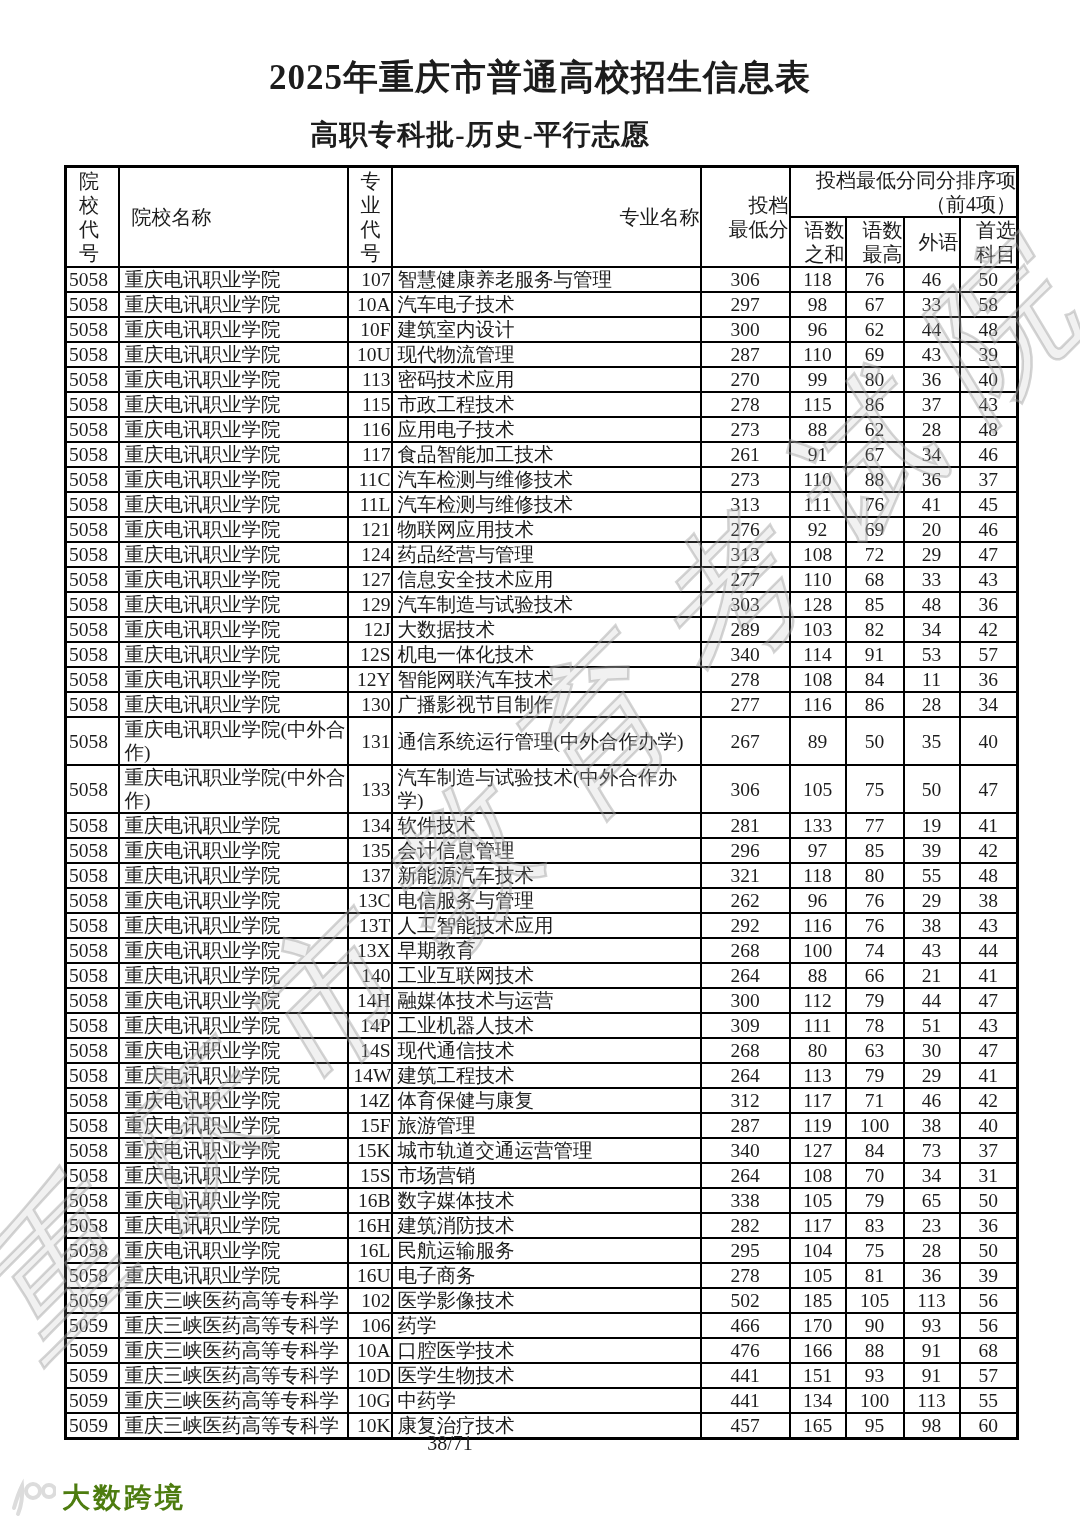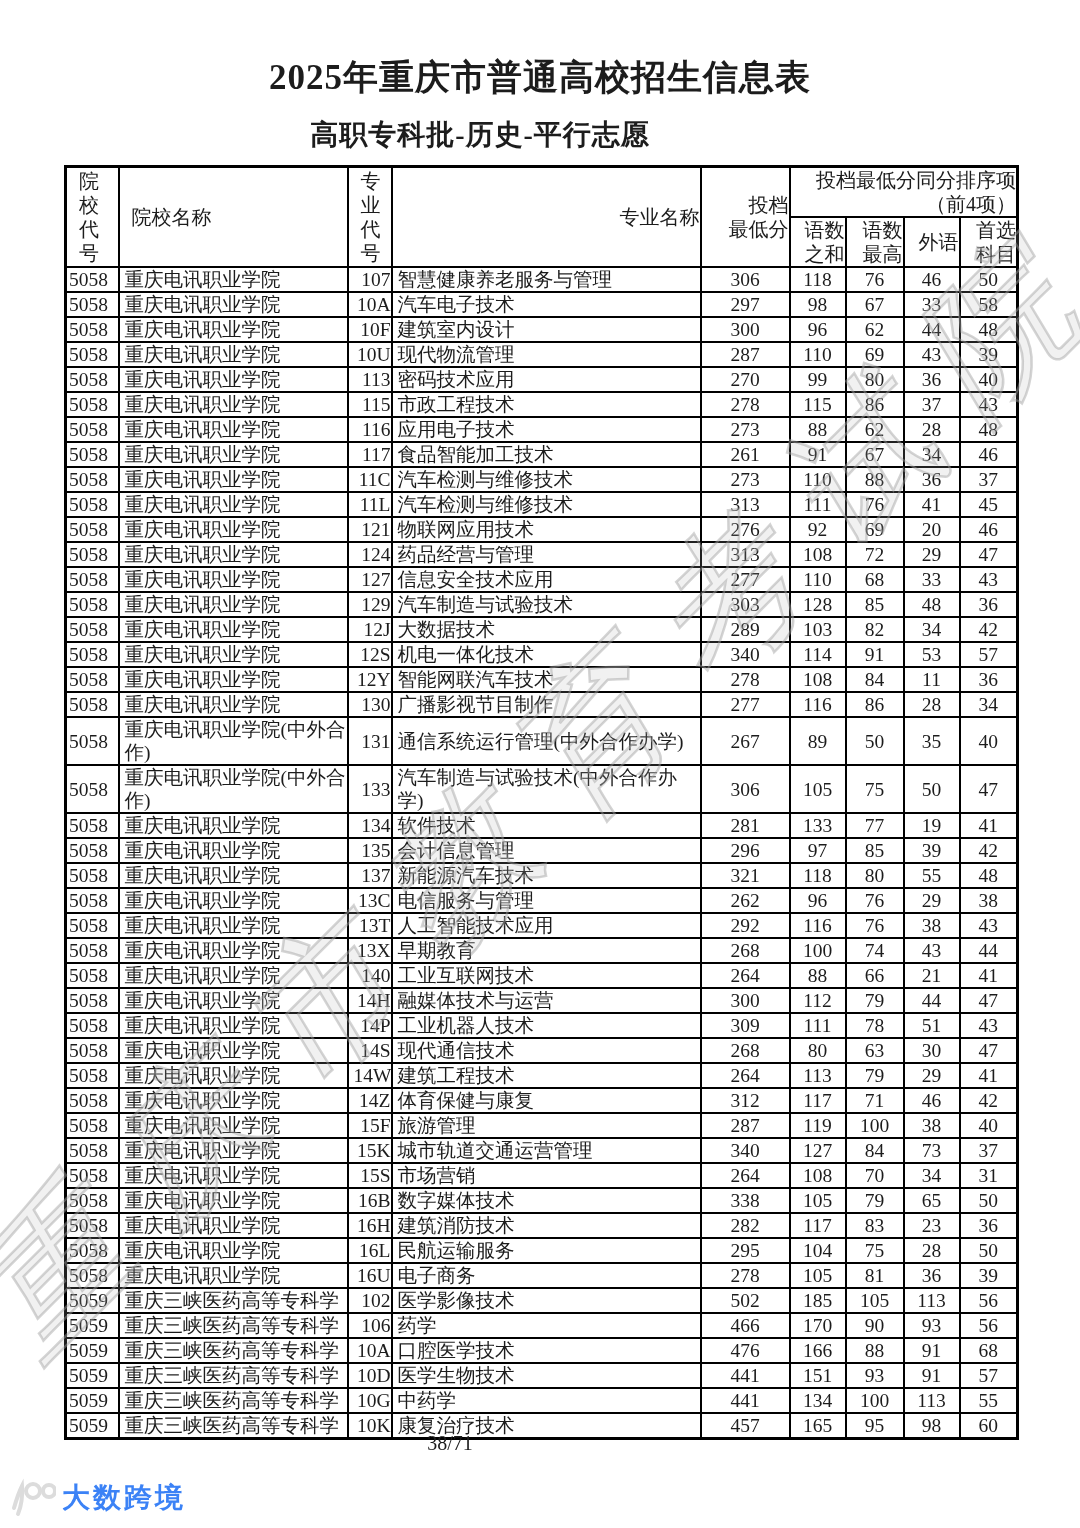--- a/index.html
+++ b/index.html
@@ -51,21 +51,21 @@
     color:rgba(175,175,175,0.18);
     -webkit-text-stroke:2.5px rgba(160,160,160,0.45);
     font-style:italic;
   }
   .footer-logo {
     position:absolute; left:8px; top:1478px; display:flex; align-items:center;
     gap:6px; color:#dcdcdc;
   }
   .footer-logo .logo-text {
     font-family:"Liberation Sans", sans-serif; font-weight:bold;
-    font-size:28px; letter-spacing:3px; color:#3b82f6;
+    font-size:28px; letter-spacing:3px; color:#4d7c0f;
   }
 </style>
 </head>
 <body>
 
 <div class="watermark">重庆市教育考试院</div>
 
 <h1 class="page-title">2025年重庆市普通高校招生信息表</h1>
 <h2 class="page-subtitle">高职专科批-历史-平行志愿</h2>
 

